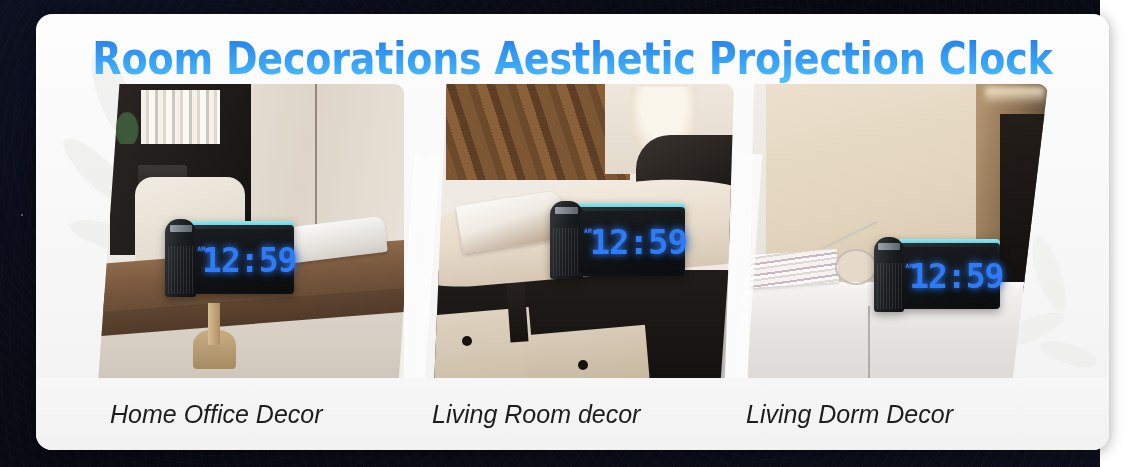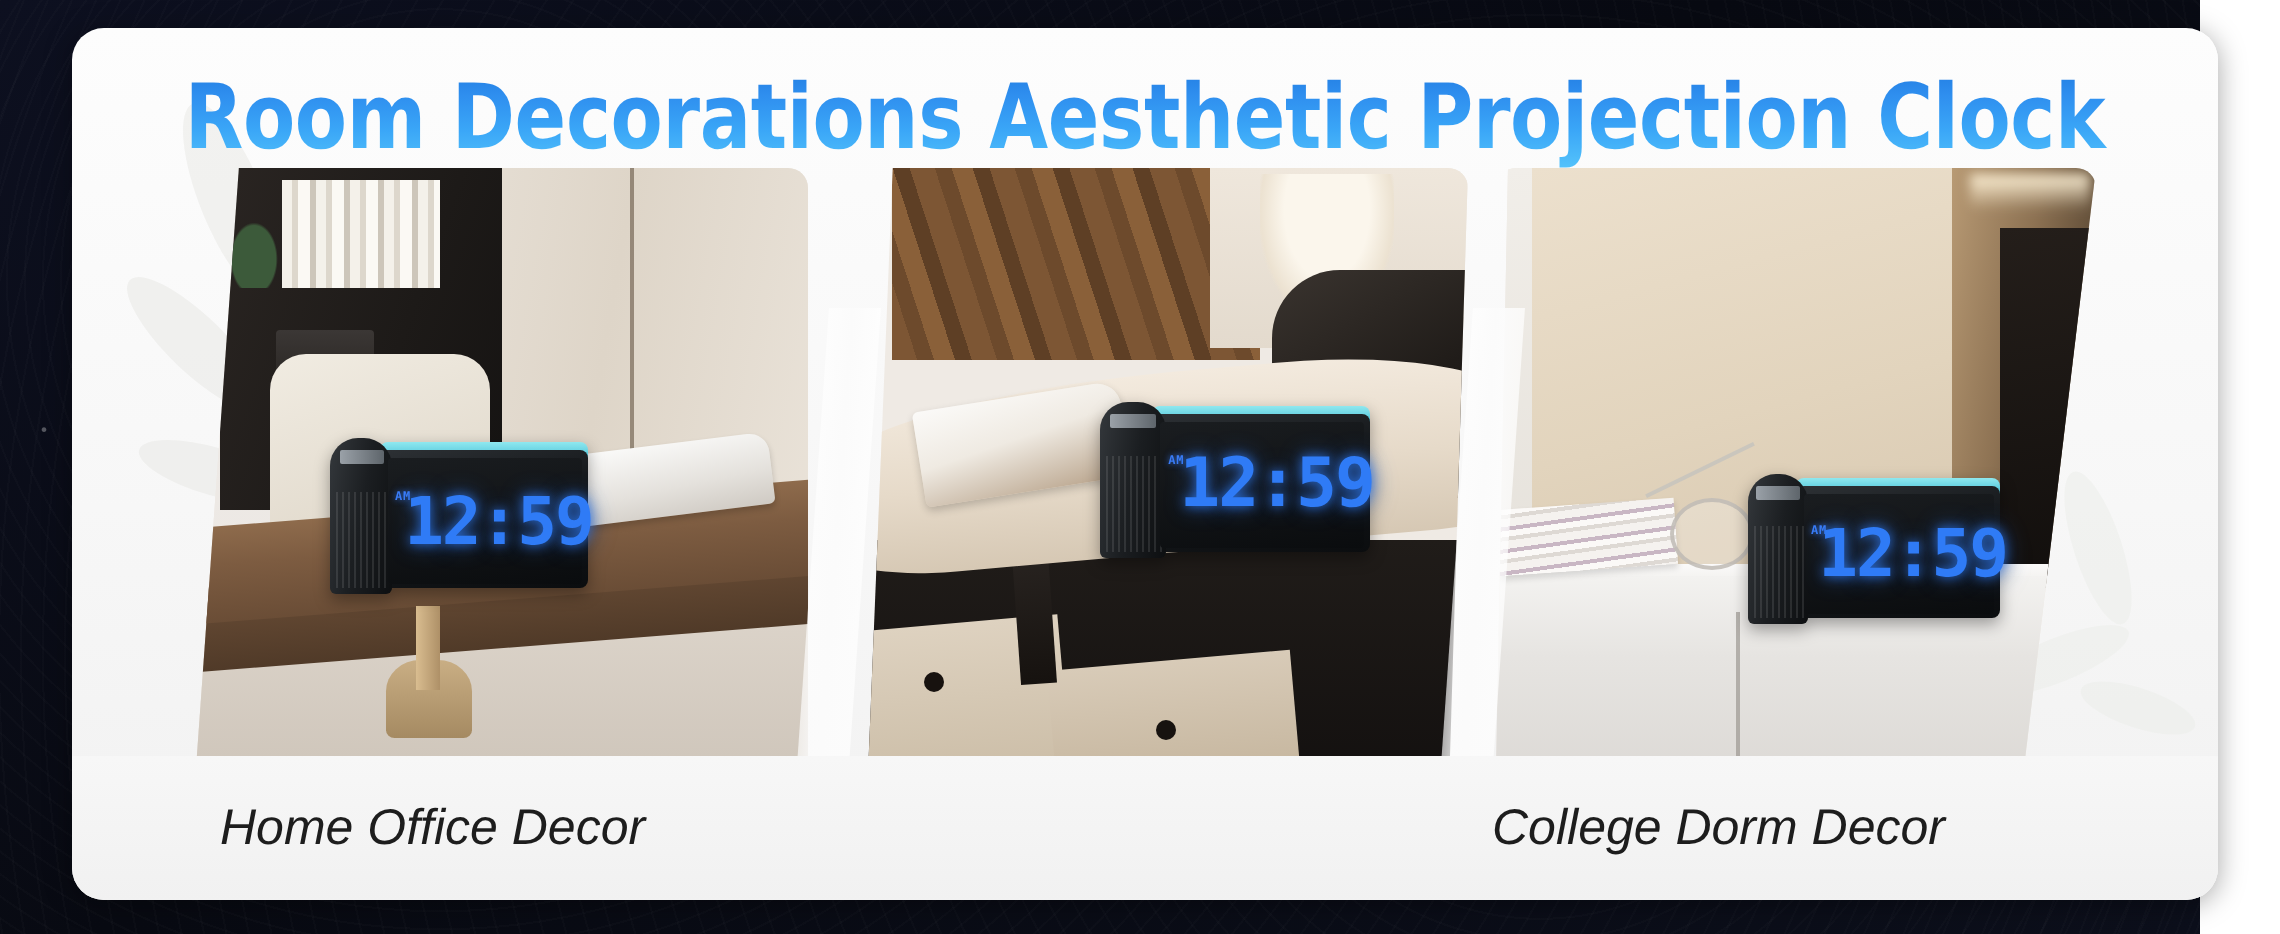--- a/index.html
+++ b/index.html
@@ -457,17 +457,18 @@
           </div>
         </div>
       </div>
 
       <div class="gap gap-a"></div>
       <div class="gap gap-b"></div>
     </div>
 
     <div class="captions">
       <div class="caption cap-0">Home Office Decor</div>
-      <div class="caption cap-2">College Dorm Decor</div>
+      <div class="caption cap-1">Living Room decor</div>
+      <div class="caption cap-2">Living Dorm Decor</div>
     </div>
 
   </div>
 </div>
 
 </body></html>

